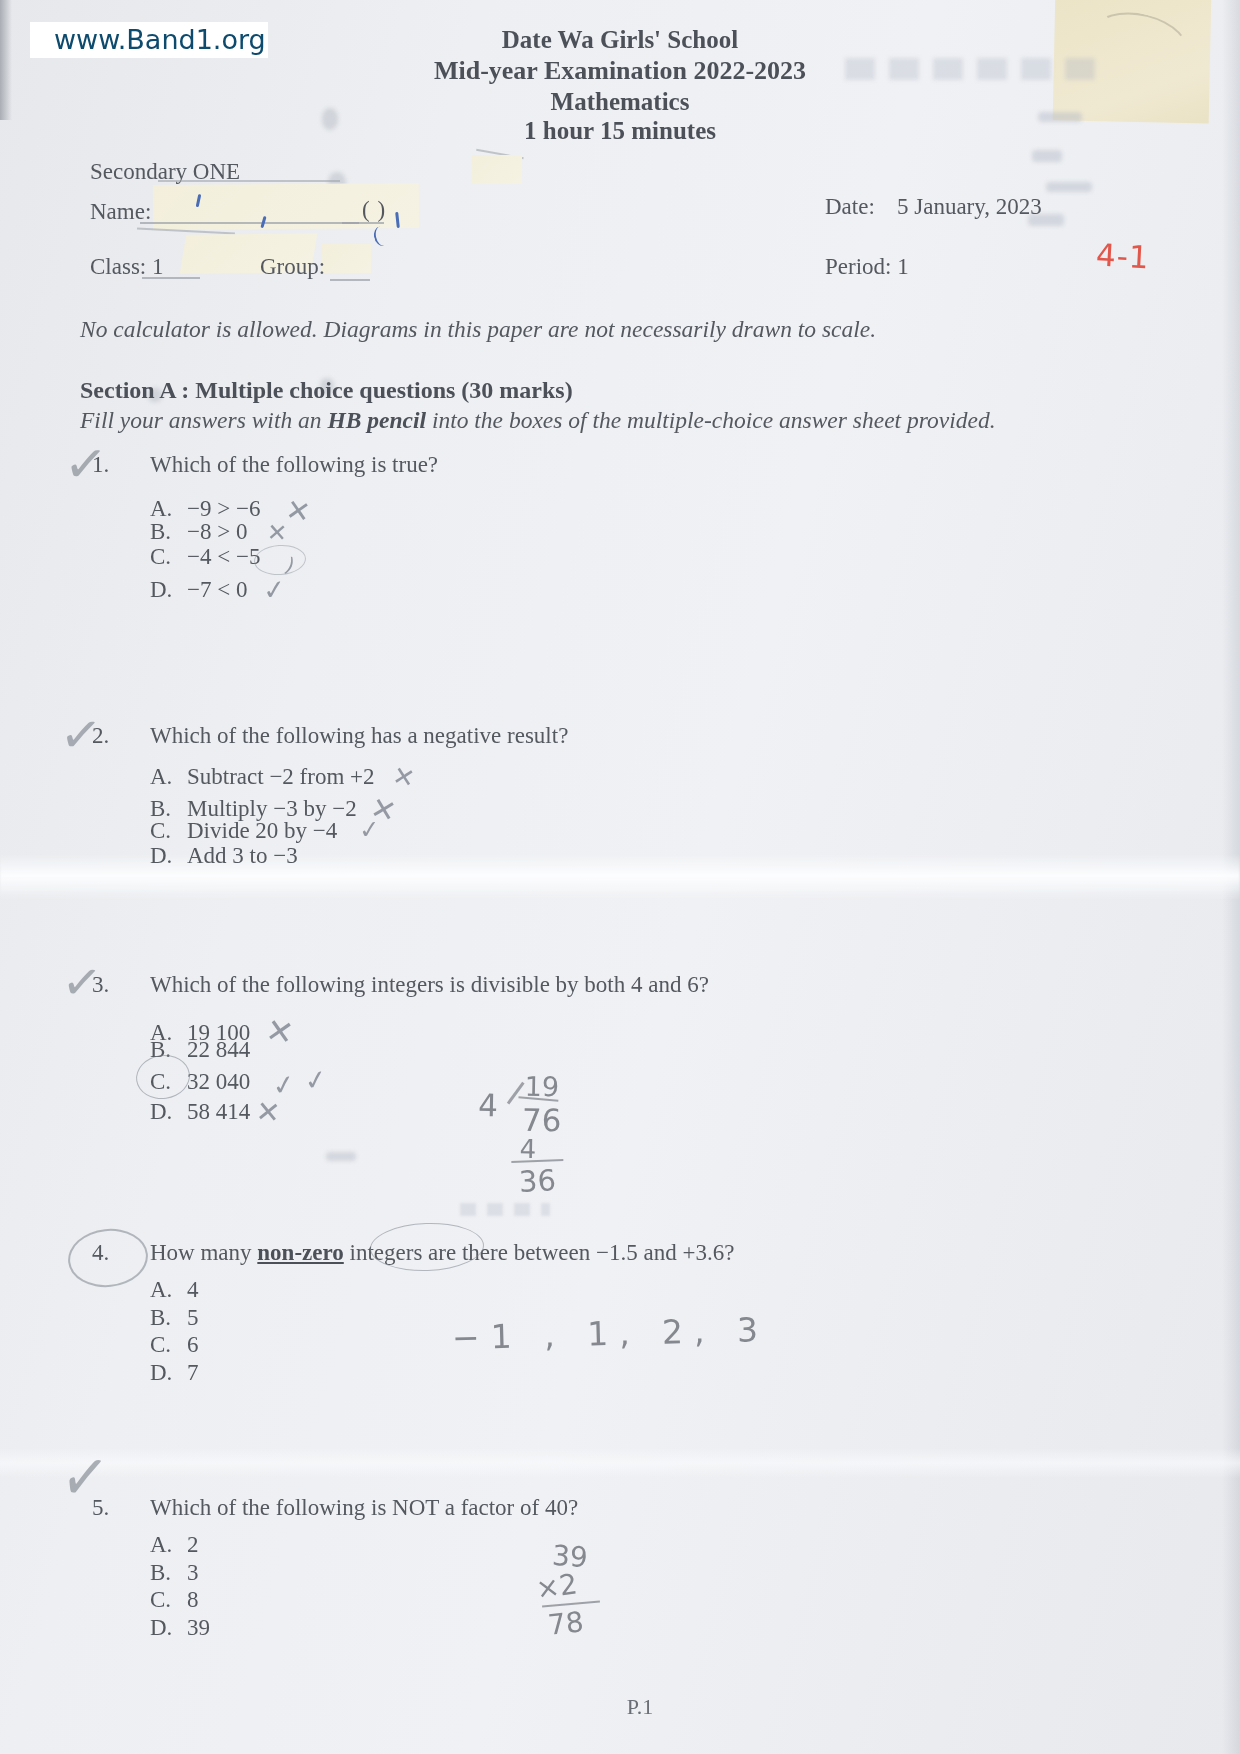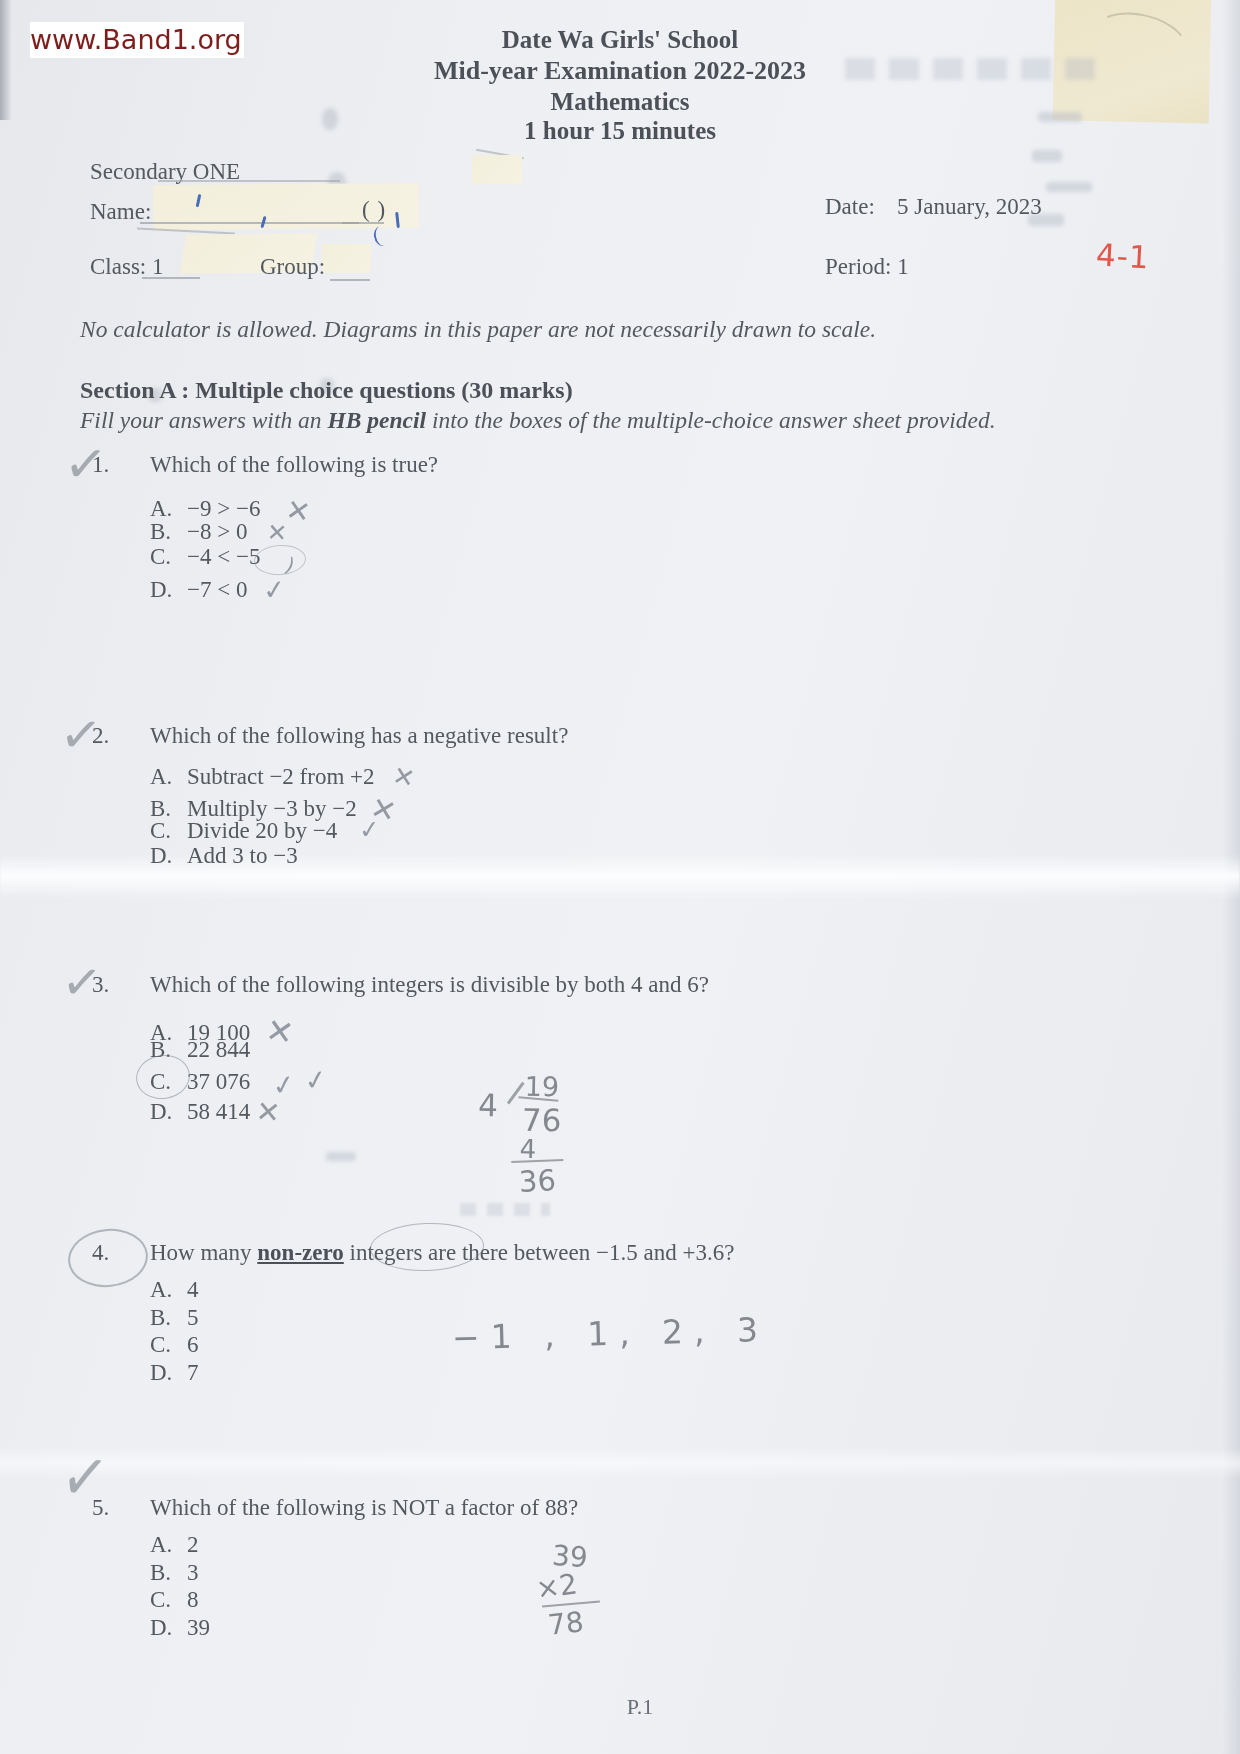--- a/index.html
+++ b/index.html
@@ -32,21 +32,21 @@
   .smudge {background:rgba(160,166,178,.35); filter:blur(2px); border-radius:45%;}
   .bleed-row {filter:blur(2px); opacity:.6;
     background:repeating-linear-gradient(90deg, rgba(168,175,192,.5) 0 30px, rgba(168,175,192,0) 30px 44px);}
   .bleed-row2 {filter:blur(1.5px); opacity:.55;
     background:repeating-linear-gradient(90deg, rgba(168,175,192,.5) 0 16px, rgba(168,175,192,0) 16px 27px);}
   .bleed-blob {background:rgba(170,177,192,.4); filter:blur(2px); border-radius:4px;}
   .bluemark {background:#4a6db8; width:2.5px; border-radius:2px;}
   .bluearc {width:14px; height:20px; border-left:2.5px solid #4a6db8; border-radius:50%; transform:rotate(-12deg);}
   
   .watermark {left:30px; top:22px; width:214px; height:36px; background:#ffffff;
-    font-family:"DejaVu Sans", sans-serif; font-size:27px; color:#7f1d1d; line-height:36px; padding-left:0;}
+    font-family:"DejaVu Sans", sans-serif; font-size:27px; color:#0c4a6e; line-height:36px; padding-left:24px;}
   
   .hline {left:0; width:1240px; text-align:center; font-weight:bold; color:#4c5058;}
   .h1 {top:26px; font-size:25px;}
   .h2 {top:56px; font-size:26px;}
   .h3 {top:88px; font-size:25px;}
   .h4 {top:117px; font-size:25px;}
   
   .t {font-size:23px; white-space:nowrap;}
   .red-note {left:1096px; top:238px; font-family:"DejaVu Sans", sans-serif; font-size:31px; color:#e2574b;
     transform:rotate(3deg); font-weight:500; letter-spacing:1px;}
@@ -165,39 +165,39 @@
       <div class="opt"><span class="olet">D.</span><span>Add 3 to −3</span></div>
     </div>
   </div>
 
   <div class="q" style="top:972px;">
     <div class="qnum">3.</div>
     <div class="qtext">Which of the following integers is divisible by both 4 and 6?</div>
     <div class="opts">
       <div class="opt"><span class="olet">A.</span><span>19 100</span><span class="mk mk-q3a">✕</span></div>
       <div class="opt"><span class="olet">B.</span><span>22 844</span></div>
-      <div class="opt"><span class="olet">C.</span><span>37 076</span><span class="mk mk-q3c">✓✓</span></div>
+      <div class="opt"><span class="olet">C.</span><span>32 040</span><span class="mk mk-q3c">✓✓</span></div>
       <div class="opt"><span class="olet">D.</span><span>58 414</span><span class="mk mk-q3d">✕</span></div>
     </div>
   </div>
 
   <div class="q" style="top:1240px;">
     <div class="qnum">4.</div>
     <div class="qtext"><span>How many </span><span class="bu">non-zero</span><span> </span><span>integers</span><span> are there between −1.5 and +3.6?</span></div>
     <div class="opts">
       <div class="opt"><span class="olet">A.</span><span>4</span></div>
       <div class="opt"><span class="olet">B.</span><span>5</span></div>
       <div class="opt"><span class="olet">C.</span><span>6</span></div>
       <div class="opt"><span class="olet">D.</span><span>7</span></div>
     </div>
   </div>
 
   <div class="q" style="top:1495px;">
     <div class="qnum">5.</div>
-    <div class="qtext">Which of the following is NOT a factor of 88?</div>
+    <div class="qtext">Which of the following is NOT a factor of 40?</div>
     <div class="opts">
       <div class="opt"><span class="olet">A.</span><span>2</span></div>
       <div class="opt"><span class="olet">B.</span><span>3</span></div>
       <div class="opt"><span class="olet">C.</span><span>8</span></div>
       <div class="opt"><span class="olet">D.</span><span>39</span></div>
     </div>
   </div>
 
   <div class="numcheck" style="left:64px; top:434px; font-size:52px; transform:rotate(5deg);">✓</div>
   <div class="numcheck" style="left:60px; top:706px; font-size:50px; transform:rotate(6deg);">✓</div>

